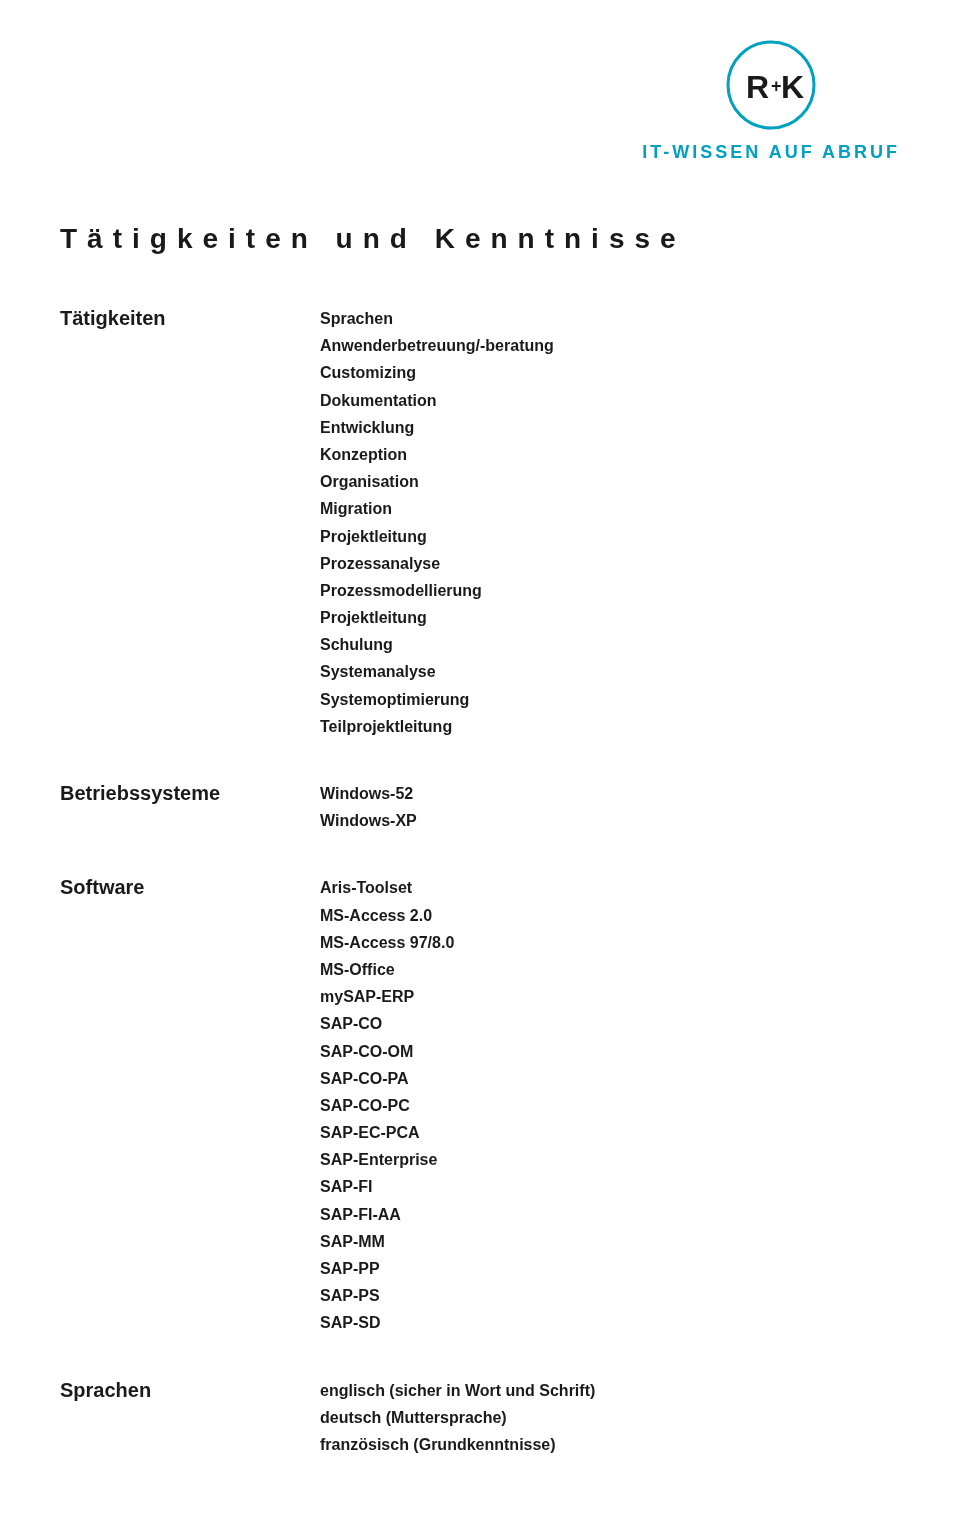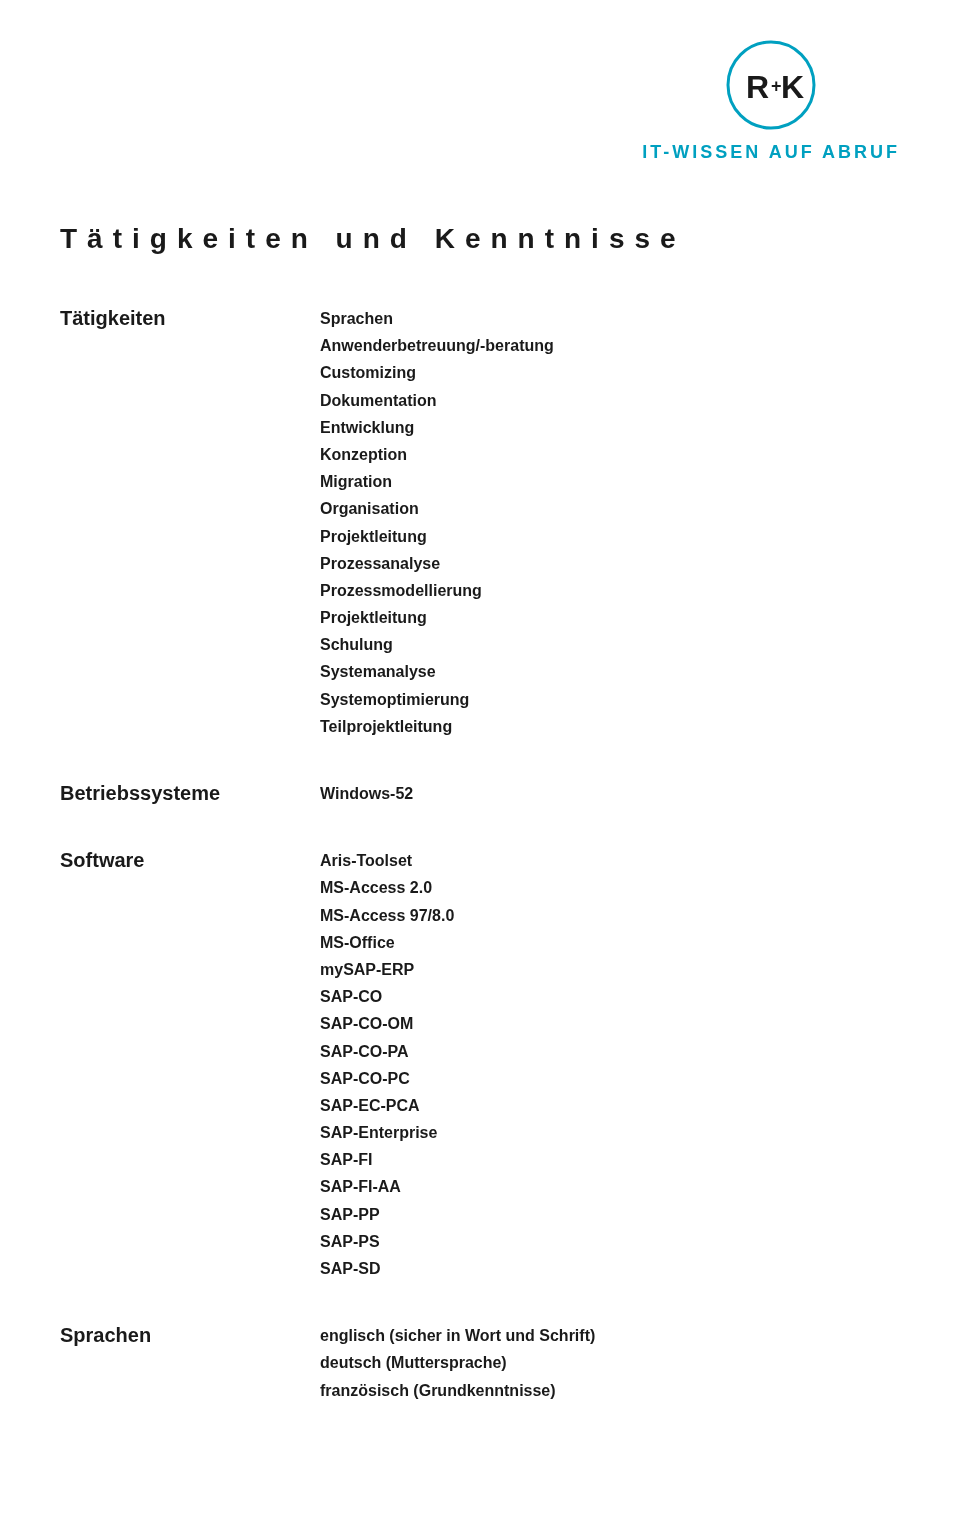--- a/index.html
+++ b/index.html
@@ -110,56 +110,58 @@
 
     <div class="content-section">
       <div class="section-label">Tätigkeiten</div>
       <div class="section-content">
         <div class="item">Sprachen</div>
         <div class="item">Anwenderbetreuung/-beratung</div>
         <div class="item">Customizing</div>
         <div class="item">Dokumentation</div>
         <div class="item">Entwicklung</div>
         <div class="item">Konzeption</div>
+        <div class="item">Organisation</div>
         <div class="item">Migration</div>
-        <div class="item">Organisation</div>
         <div class="item">Projektleitung</div>
         <div class="item">Prozessanalyse</div>
         <div class="item">Prozessmodellierung</div>
         <div class="item">Projektleitung</div>
         <div class="item">Schulung</div>
         <div class="item">Systemanalyse</div>
         <div class="item">Systemoptimierung</div>
         <div class="item">Teilprojektleitung</div>
       </div>
     </div>
 
     <div class="content-section">
       <div class="section-label">Betriebssysteme</div>
       <div class="section-content">
         <div class="item">Windows-52</div>
+        <div class="item">Windows-XP</div>
       </div>
     </div>
 
     <div class="content-section">
       <div class="section-label">Software</div>
       <div class="section-content">
         <div class="item">Aris-Toolset</div>
         <div class="item">MS-Access 2.0</div>
         <div class="item">MS-Access 97/8.0</div>
         <div class="item">MS-Office</div>
         <div class="item">mySAP-ERP</div>
         <div class="item">SAP-CO</div>
         <div class="item">SAP-CO-OM</div>
         <div class="item">SAP-CO-PA</div>
         <div class="item">SAP-CO-PC</div>
         <div class="item">SAP-EC-PCA</div>
         <div class="item">SAP-Enterprise</div>
         <div class="item">SAP-FI</div>
         <div class="item">SAP-FI-AA</div>
+        <div class="item">SAP-MM</div>
         <div class="item">SAP-PP</div>
         <div class="item">SAP-PS</div>
         <div class="item">SAP-SD</div>
       </div>
     </div>
 
     <div class="content-section">
       <div class="section-label">Sprachen</div>
       <div class="section-content">
         <div class="item">englisch (sicher in Wort und Schrift)</div>

